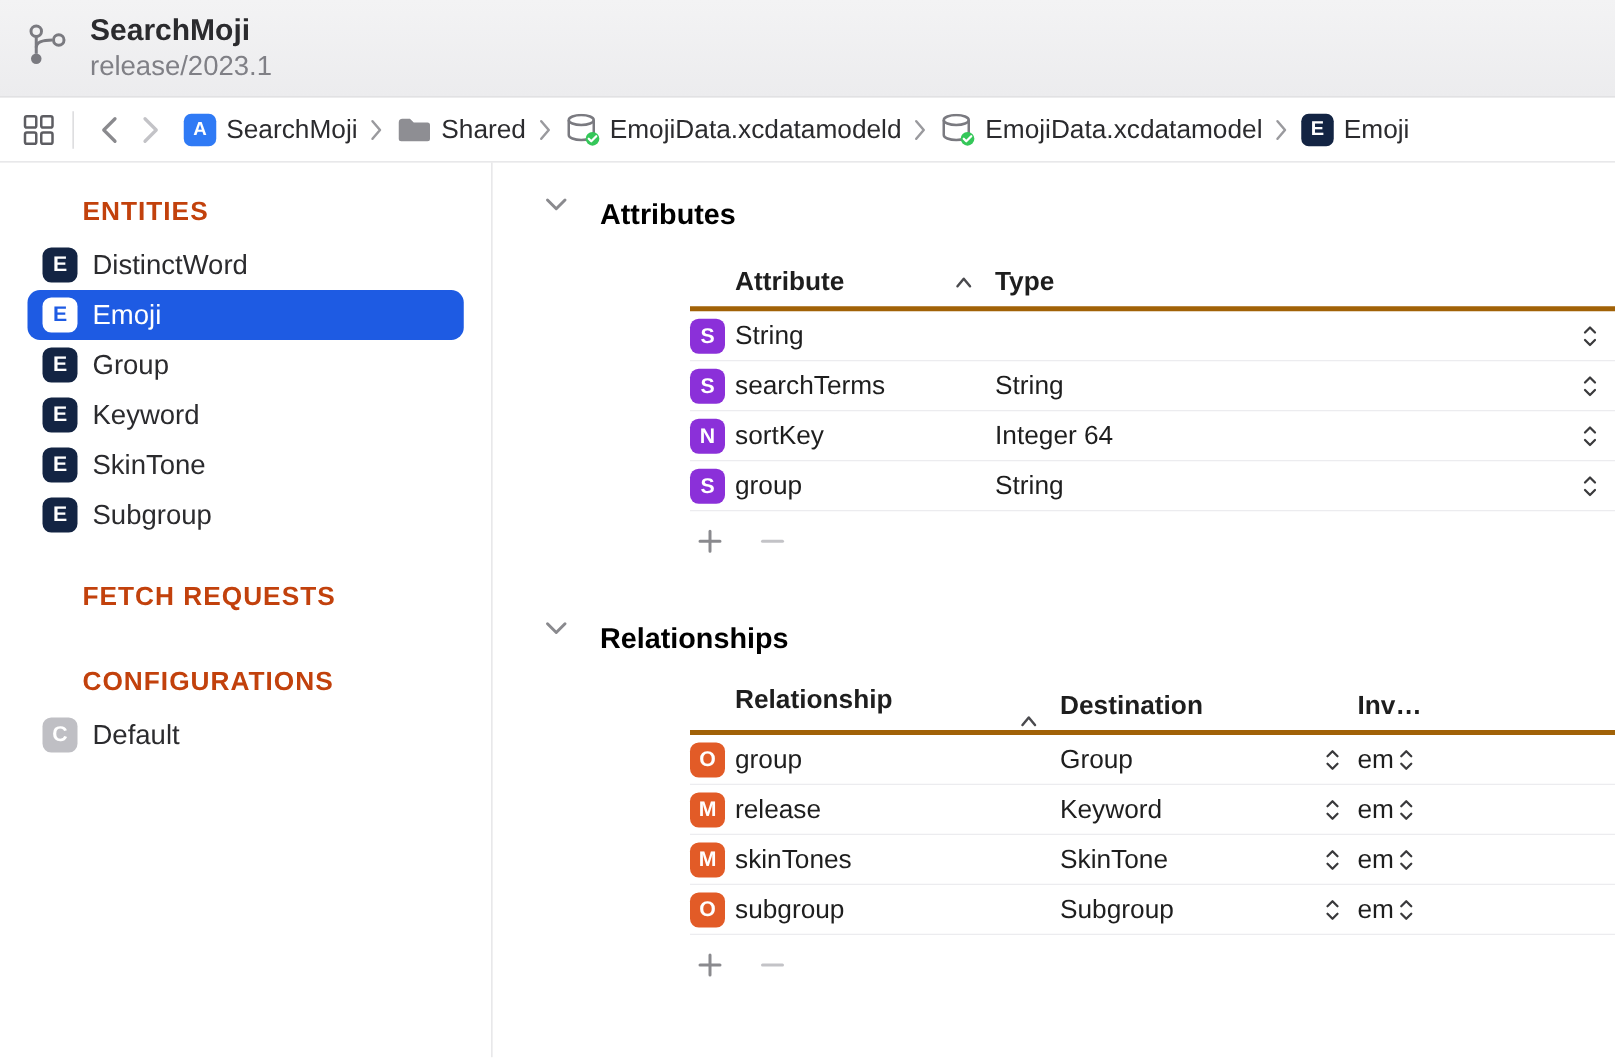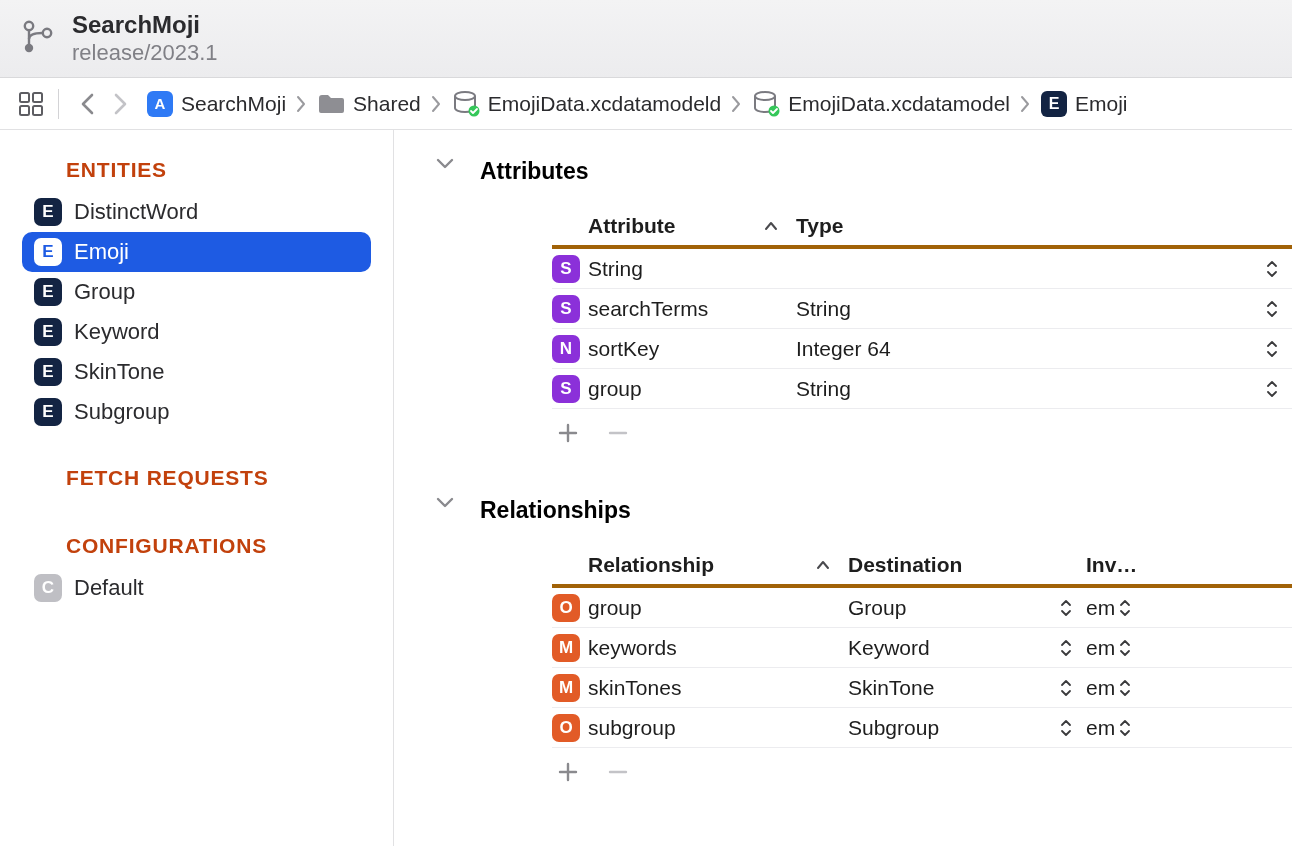--- a/index.html
+++ b/index.html
@@ -425,21 +425,21 @@
         <span class="disclose">
           <svg width="18" height="12" viewBox="0 0 18 12">
               <path d="M2 2 L9 9 L16 2" stroke="#8a8a8e" stroke-width="2.4" fill="none" stroke-linecap="round" stroke-linejoin="round"></path>
             </svg>
         </span>
         <span>Relationships</span>
       </div>
       <div class="tbl rel">
         <div class="tbl-head">
           <span class="col-icon"></span>
-          <span class="col-name" style="display:flex;align-items:center;">
+          <span class="col-name" style="display:flex;flex-direction:column;">
             <span>Relationship</span>
             <span class="sort-caret">
               <svg width="14" height="10" viewBox="0 0 14 10">
                   <path d="M2 8 L7 2 L12 8" stroke="#4a4a4e" stroke-width="2" fill="none" stroke-linecap="round" stroke-linejoin="round"></path>
                 </svg>
             </span>
           </span>
           <span class="col-dest">Destination</span>
           <span class="col-inv">Inv…</span>
         </div>
@@ -466,21 +466,21 @@
                     <path d="M2 6 L6 2 L10 6" stroke="#3a3a3c" stroke-width="1.8" fill="none" stroke-linecap="round" stroke-linejoin="round"></path>
                     <path d="M2 12 L6 16 L10 12" stroke="#3a3a3c" stroke-width="1.8" fill="none" stroke-linecap="round" stroke-linejoin="round"></path>
                   </svg>
                 </span>
               </span>
             </div>
             <div class="tbl-row">
               <span class="col-icon">
                 <span class="type-badge tb-m">M</span>
               </span>
-              <span class="col-name row-name">keywords</span>
+              <span class="col-name row-name">release</span>
               <span class="col-dest">
                 <span>Keyword</span>
                 <span style="flex:1"></span>
                 <span class="updn">
                   <svg width="12" height="18" viewBox="0 0 12 18">
                     <path d="M2 6 L6 2 L10 6" stroke="#3a3a3c" stroke-width="1.8" fill="none" stroke-linecap="round" stroke-linejoin="round"></path>
                     <path d="M2 12 L6 16 L10 12" stroke="#3a3a3c" stroke-width="1.8" fill="none" stroke-linecap="round" stroke-linejoin="round"></path>
                   </svg>
                 </span>
               </span>

